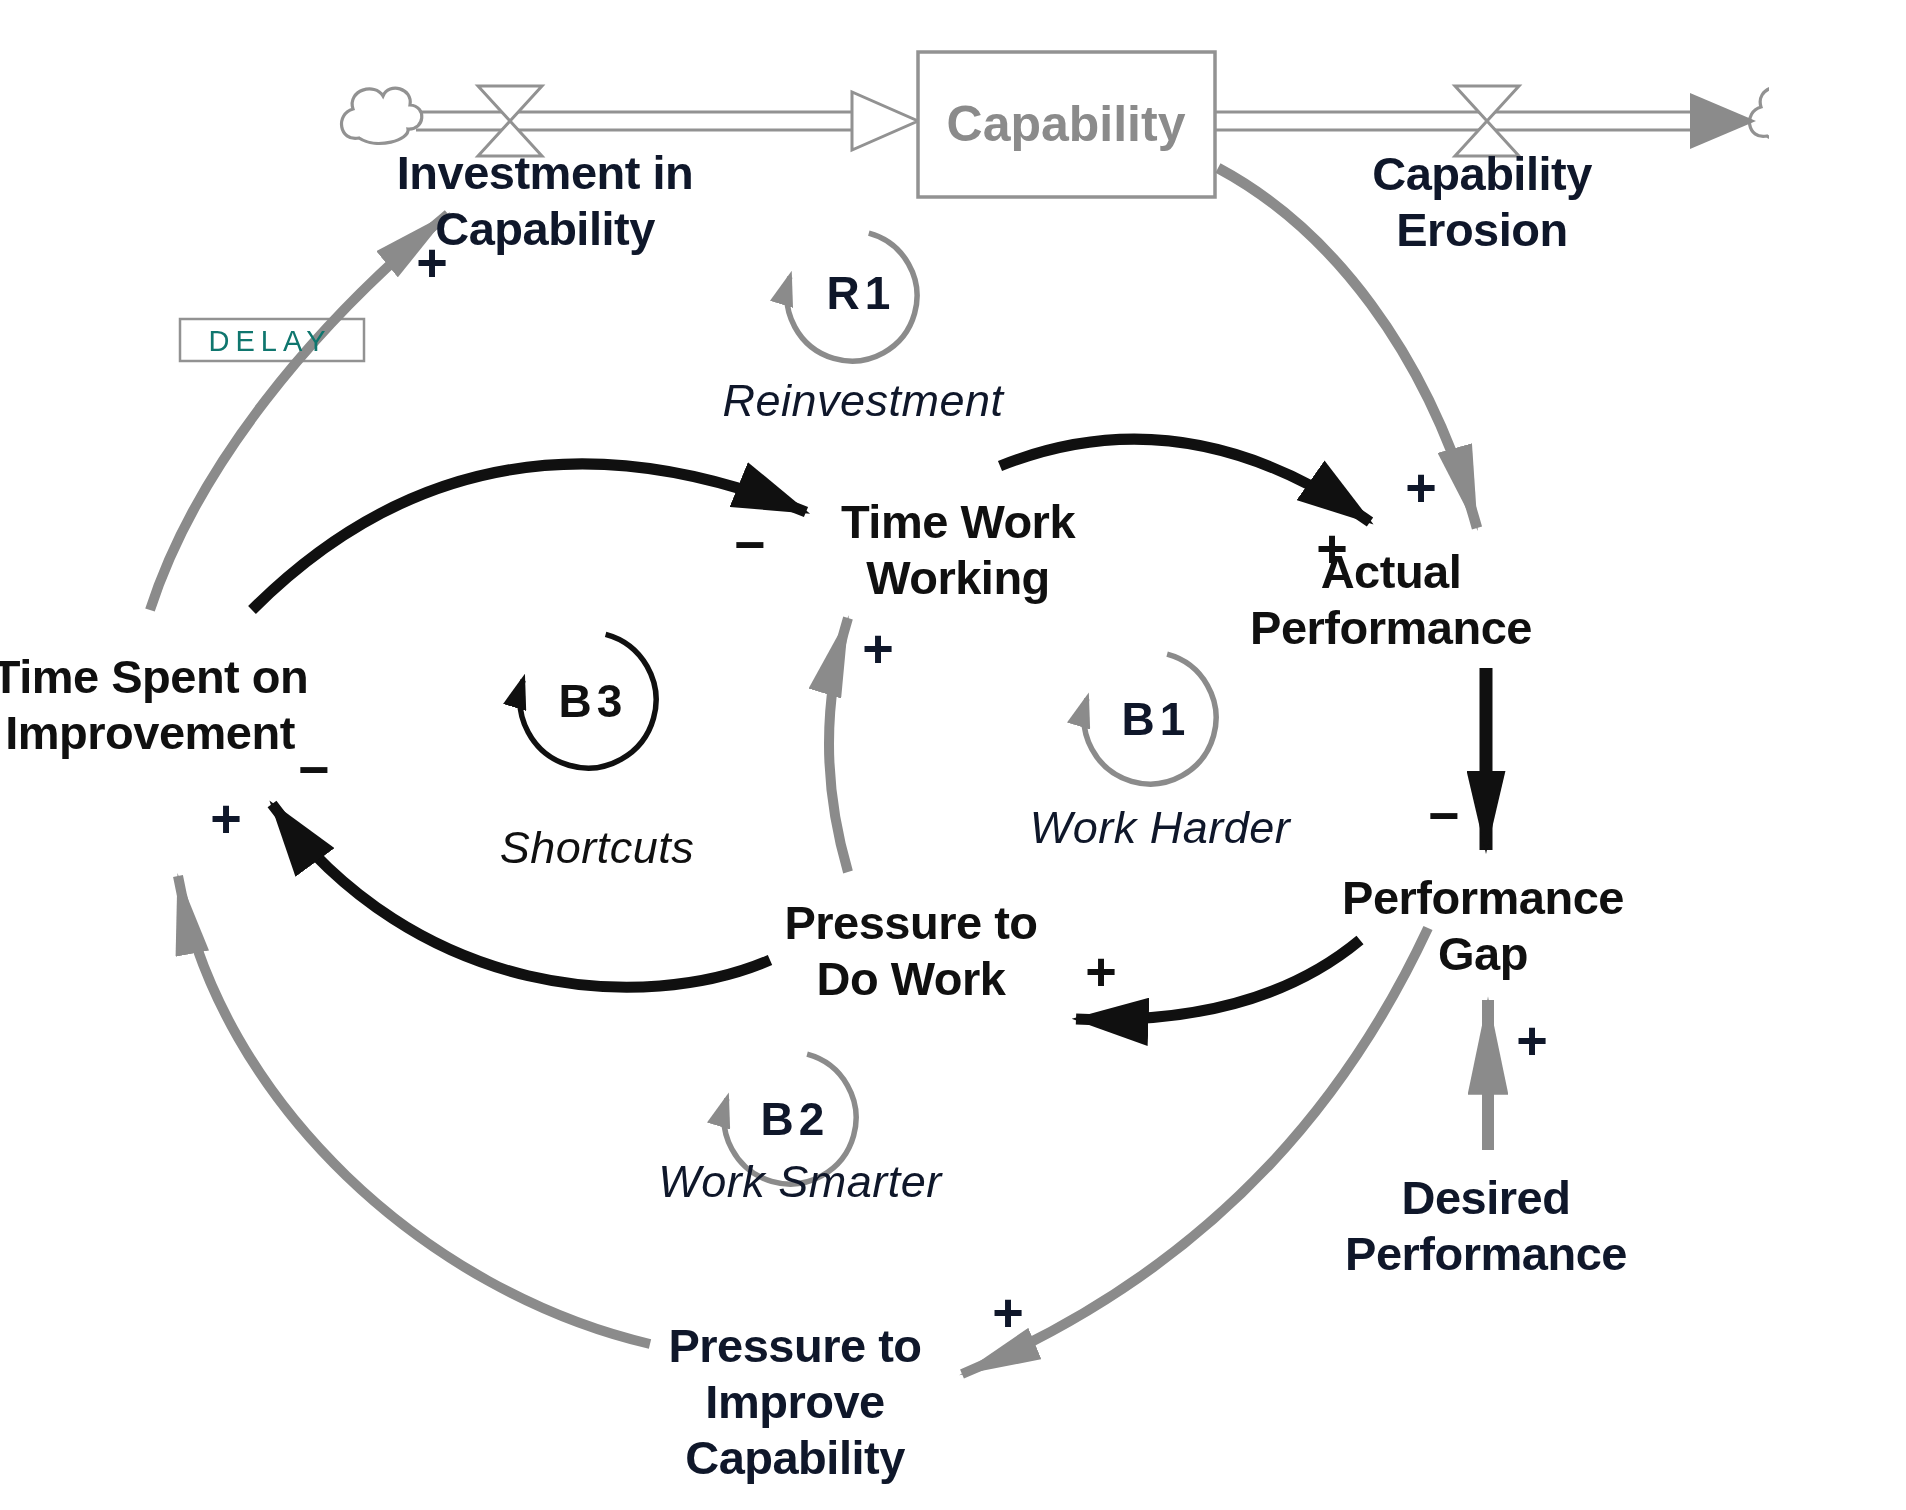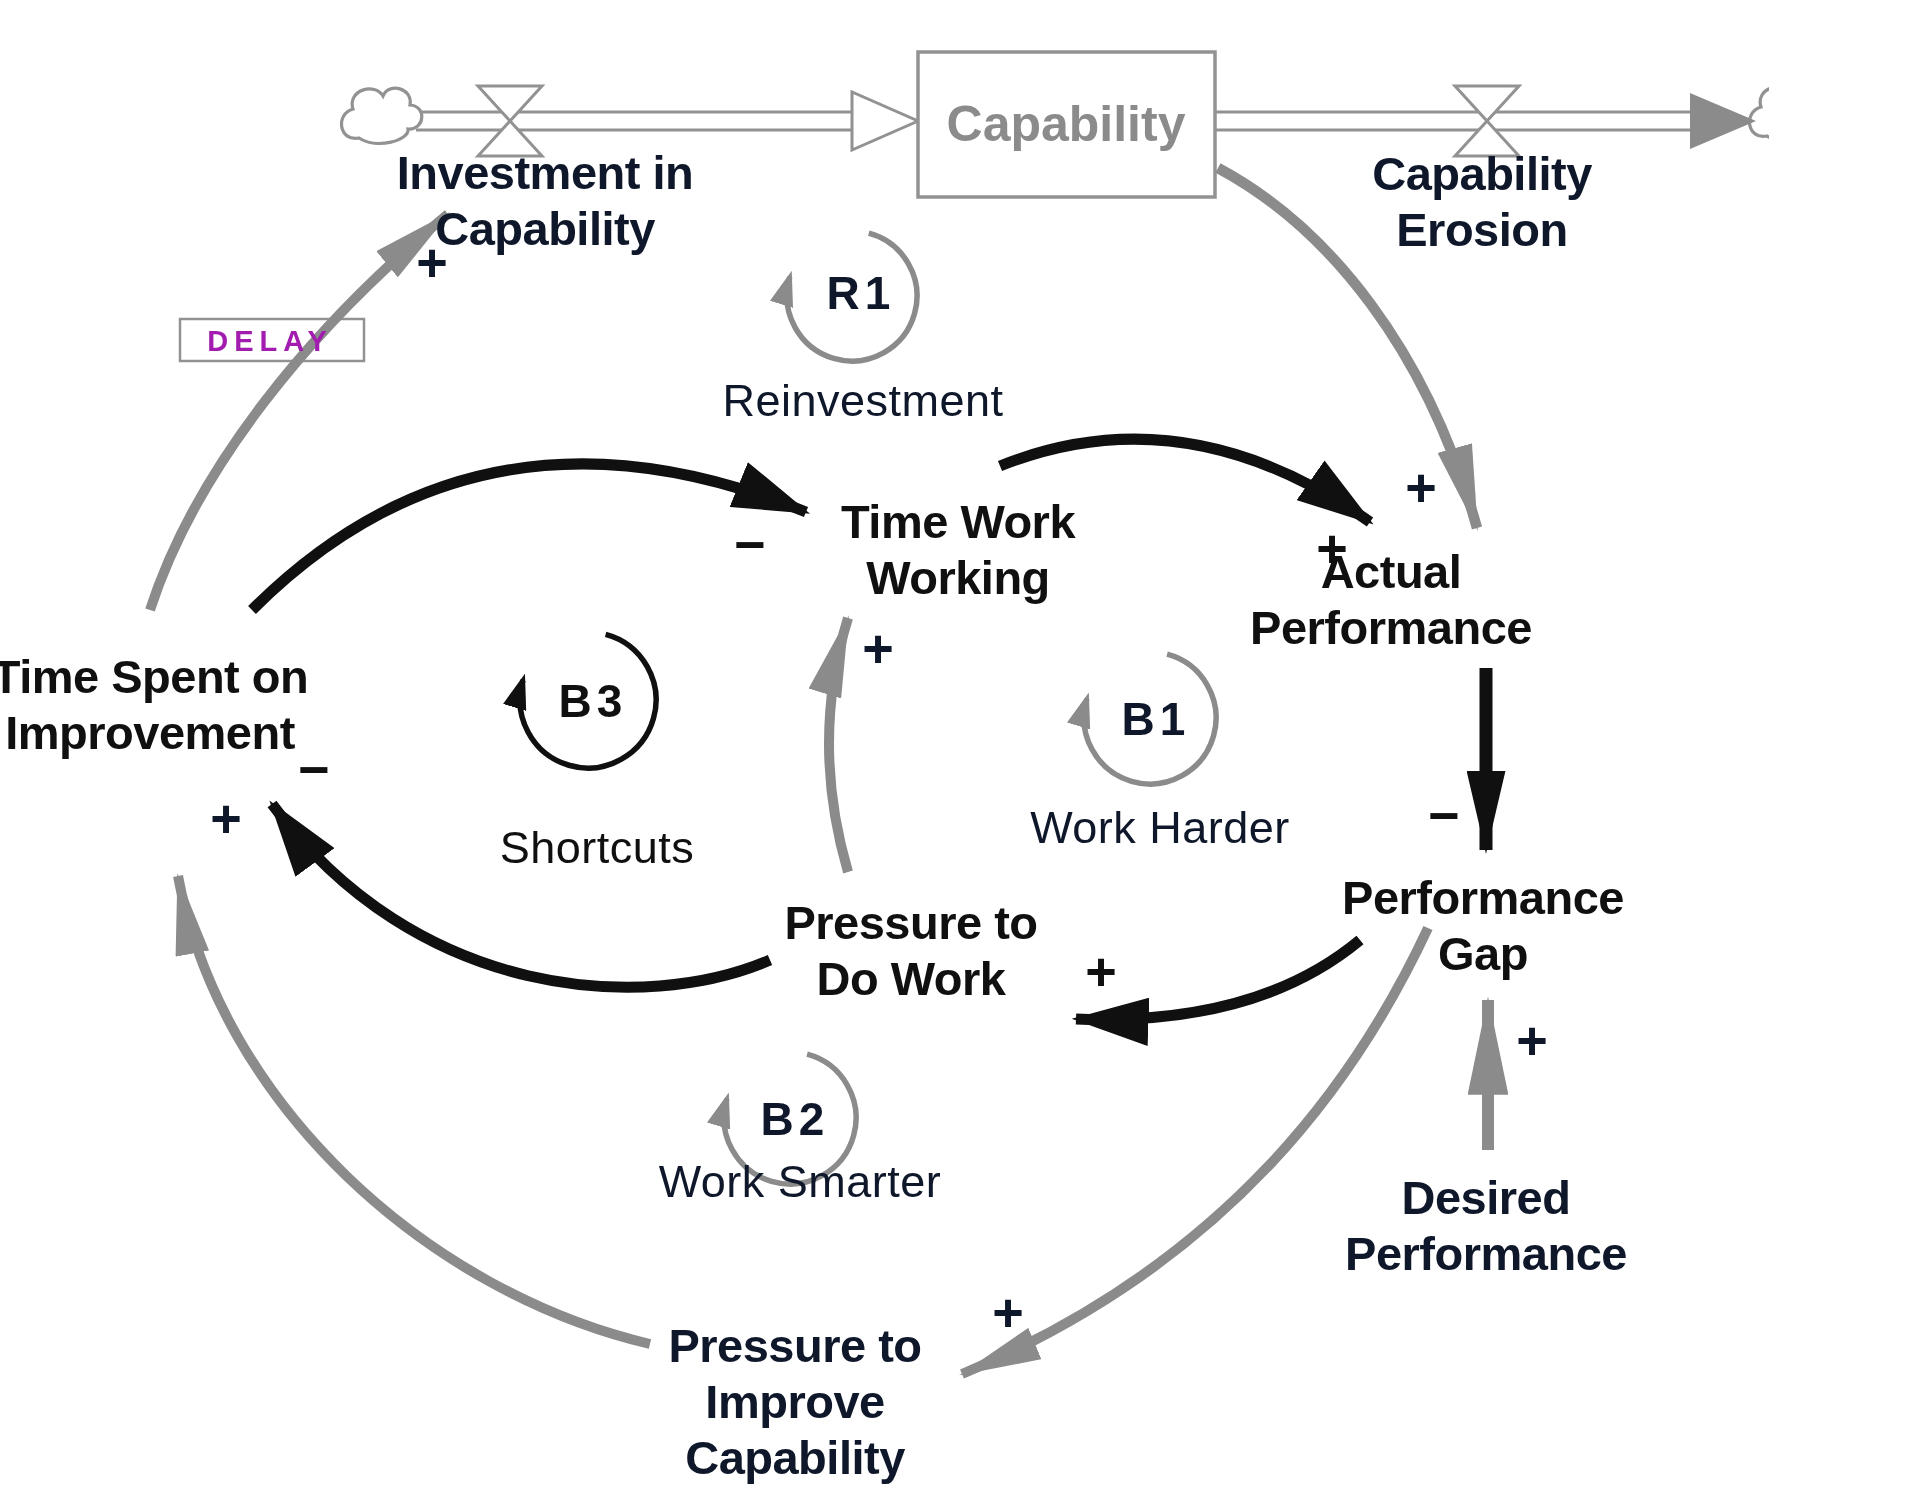--- a/index.html
+++ b/index.html
@@ -7,26 +7,26 @@
     position:relative;width:1769px;height:1510px;background:#ffffff;overflow:hidden;
     font-family:"Liberation Sans", sans-serif;
   }
   #diagram-svg{position:absolute;left:0;top:0;}
   .lbl{position:absolute;transform:translate(-50%,-50%);text-align:center;
        font-size:47px;line-height:56px;font-weight:600;letter-spacing:-0.5px;white-space:nowrap;}
   .black{color:#101010;}
   .gray{color:#0f172a;}
   .loop-id{position:absolute;transform:translate(-50%,-50%);font-size:46px;font-weight:600;
            letter-spacing:5px;white-space:nowrap;}
-  .loop-name{position:absolute;transform:translate(-50%,-50%);font-size:45px;
+  .loop-name{position:absolute;transform:translate(-50%,-50%);font-size:45px;font-style:italic;
              font-weight:500;letter-spacing:0.5px;white-space:nowrap;}
   .sign{position:absolute;transform:translate(-50%,-50%);font-size:54px;font-weight:600;}
   .stock-label{position:absolute;transform:translate(-50%,-50%);font-size:50px;font-weight:600;color:#8b8b8b;}
-  .delay-label{position:absolute;transform:translate(-50%,-50%);font-size:29px;font-weight:700;
-               letter-spacing:6px;color:#a21caf;text-align:center;}
+  .delay-label{position:absolute;transform:translate(-50%,-50%);font-size:29px;font-weight:400;
+               letter-spacing:6px;color:#0f766e;text-align:center;}
 </style>
 </head>
 <body>
 
 <div id="stage">
 
   <svg id="diagram-svg" width="1906" height="1510" viewBox="0 0 1906 1510">
     <defs>
 
       <marker id="mhB" markerUnits="strokeWidth" markerWidth="7" markerHeight="4.4" refX="6.6" refY="2.2" orient="auto">

